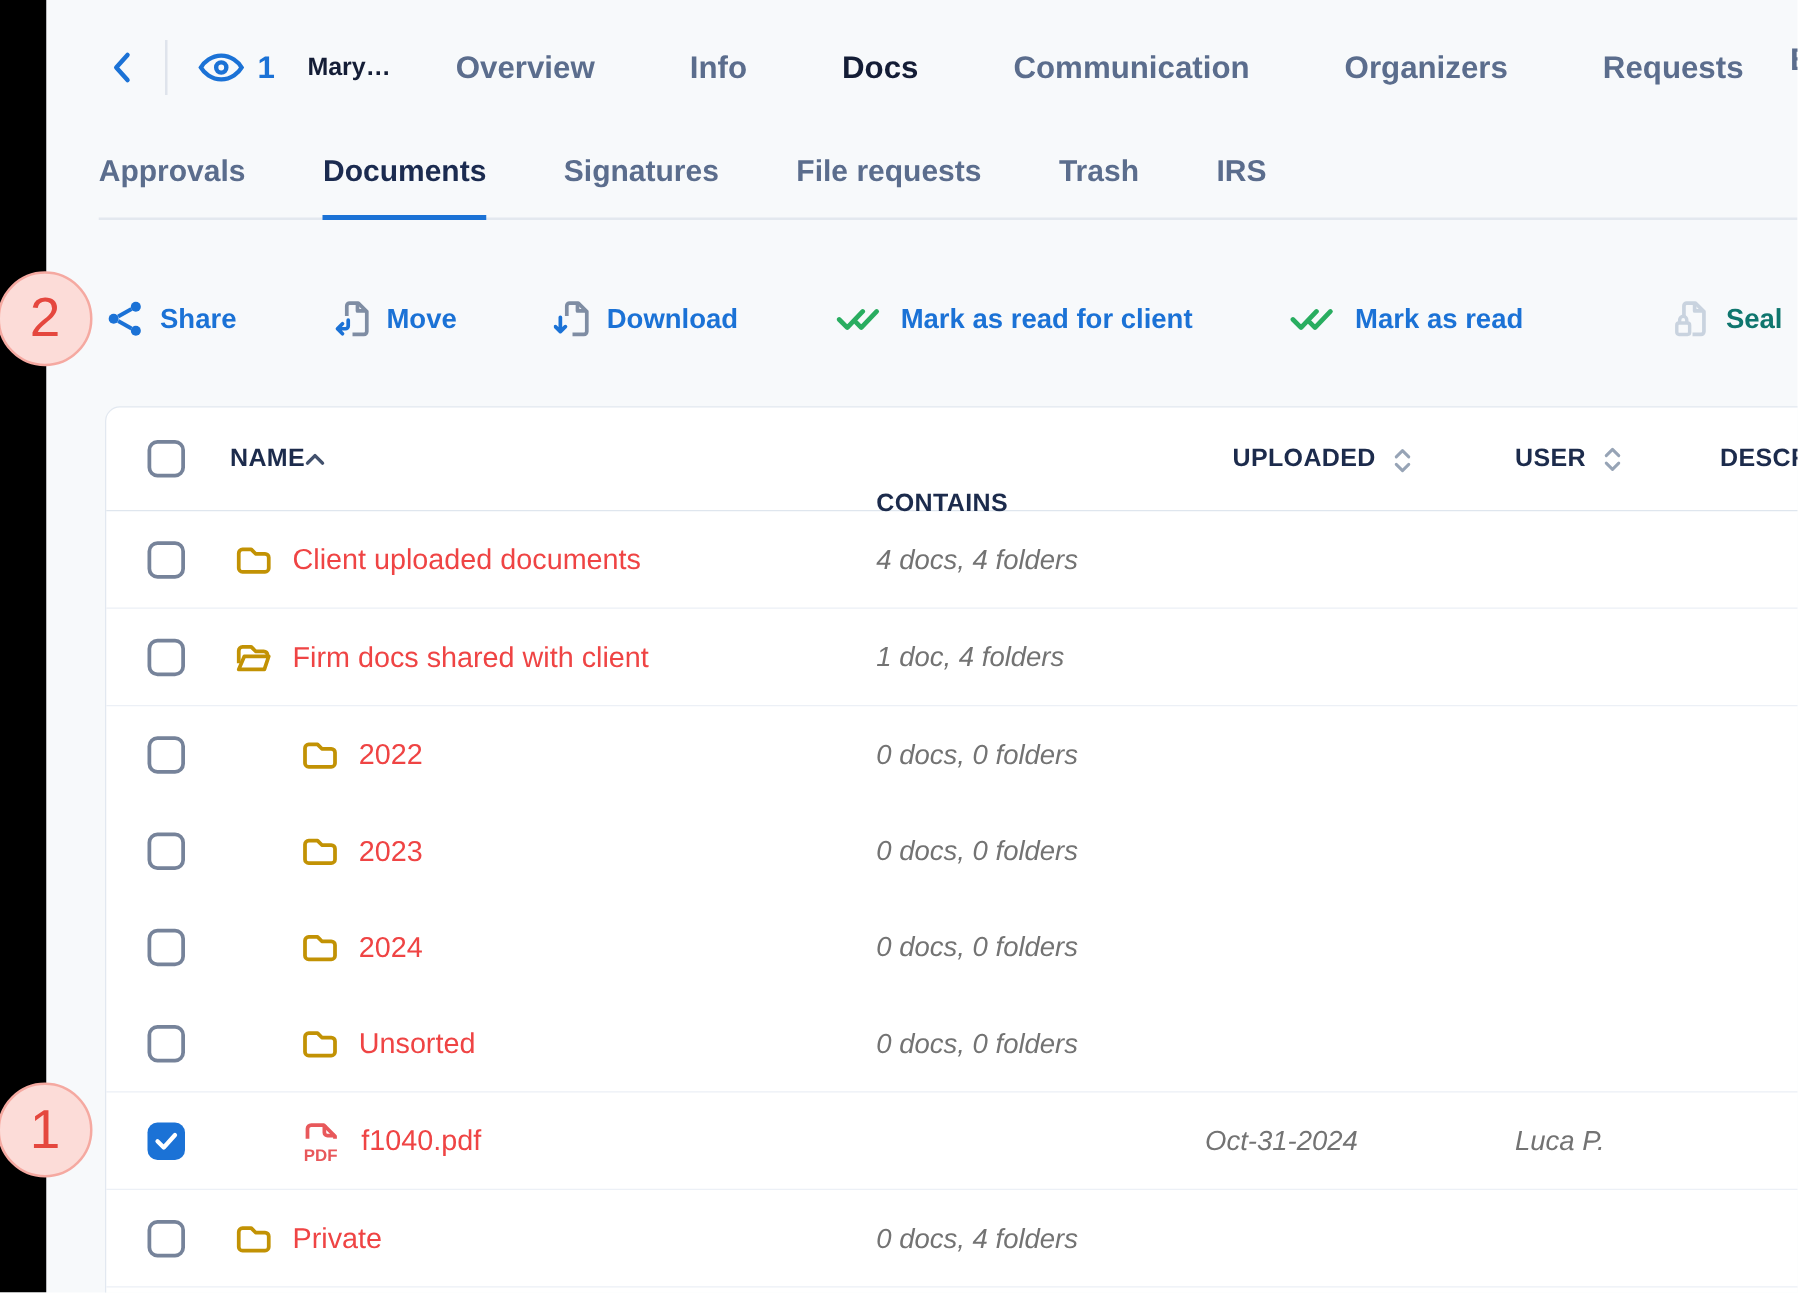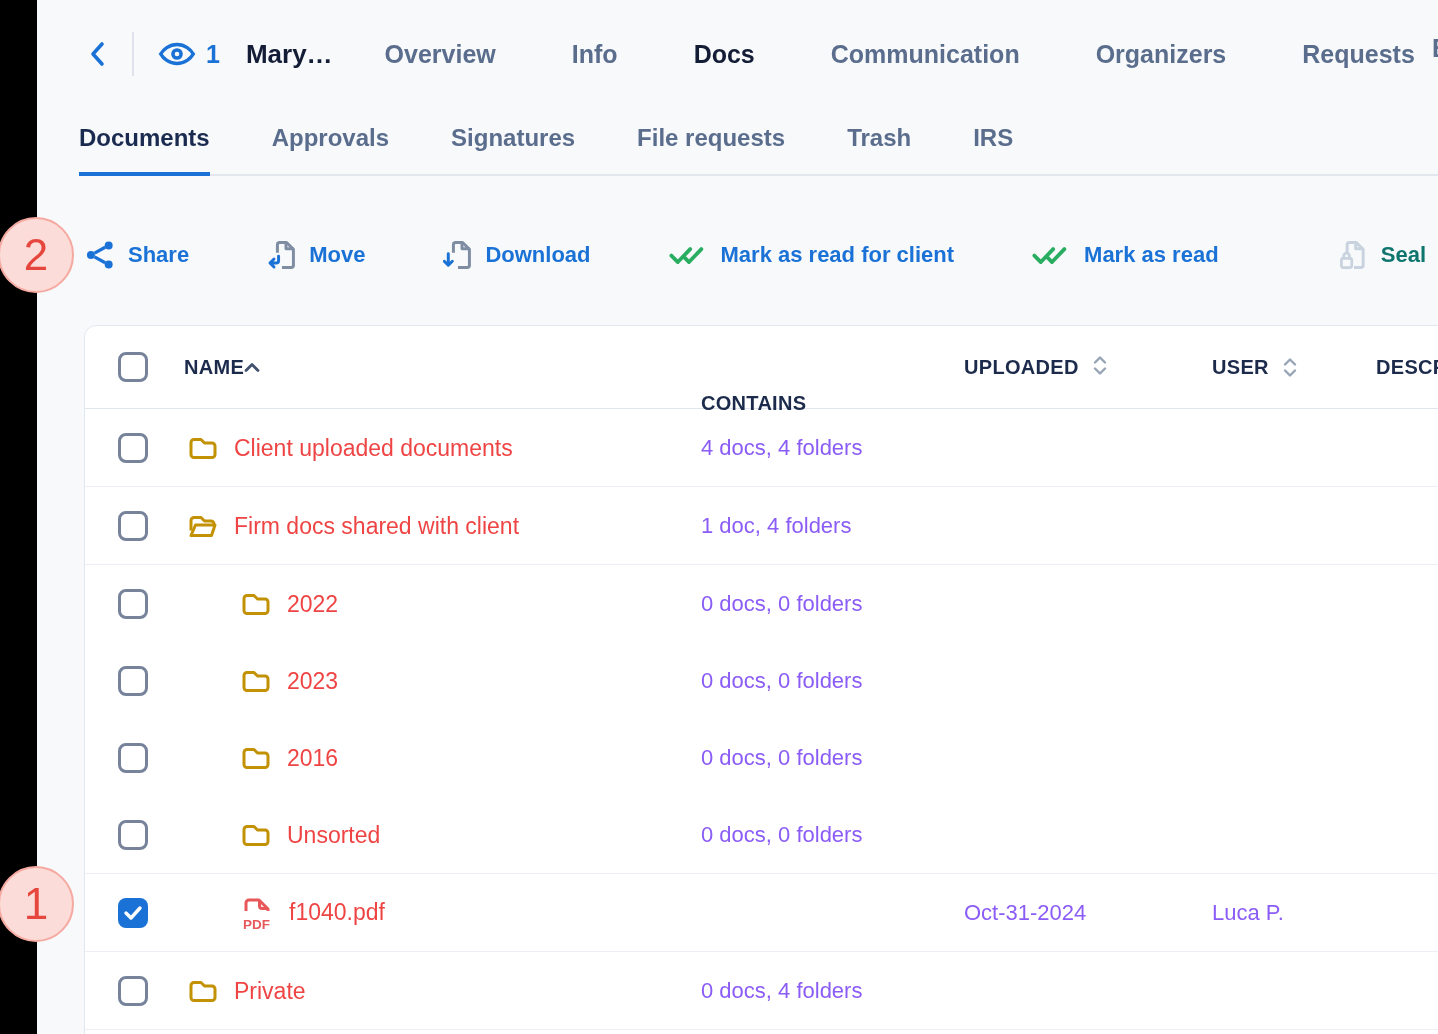--- a/index.html
+++ b/index.html
@@ -9,21 +9,21 @@
     -webkit-font-smoothing:antialiased;
   }
   .left-strip{position:absolute;left:0;top:0;width:37px;height:1034px;background:#000;z-index:4;}
 
   
   .top-nav{position:absolute;left:88px;top:30px;height:48px;display:flex;align-items:center;z-index:2;}
   .back-btn{display:flex;align-items:center;cursor:pointer;}
   .nav-divider{width:2px;height:44px;background:#dfe4ec;margin:0 24px;}
   .eye-group{display:flex;align-items:center;gap:10px;margin-right:26px;}
   .eye-count{color:#1b72d6;font-size:25px;font-weight:700;}
-  .client-name{color:#141d36;font-size:26px;font-weight:700;margin-right:52px;white-space:nowrap;}
+  .client-name{color:#141d36;font-size:20px;font-weight:700;margin-right:52px;white-space:nowrap;}
   .nav-tabs{display:flex;gap:76px;}
   .nav-tab{font-size:25px;font-weight:700;color:#5b6d8d;white-space:nowrap;cursor:pointer;}
   .nav-tab.active{color:#141d36;}
   .nav-tab-partial{position:absolute;left:1432px;top:34px;font-size:25px;font-weight:700;color:#5b6d8d;white-space:nowrap;}
 
   
   .doc-tabs{position:absolute;left:79px;top:124px;display:flex;gap:62px;z-index:2;}
   .doc-tab{font-size:24px;font-weight:700;color:#5b6d8d;padding-bottom:20px;border-bottom:4px solid transparent;white-space:nowrap;cursor:pointer;}
   .doc-tab.active{color:#1b2b50;border-bottom-color:#1b72d6;}
   .tabs-line{position:absolute;left:79px;right:0;top:174px;height:2px;background:#e3e8ef;z-index:1;}
@@ -39,28 +39,28 @@
   .card{position:absolute;left:84px;top:325px;width:1600px;height:760px;background:#fff;
         border:1px solid #e2e8f0;border-radius:12px 12px 0 0;z-index:2;}
   .thead{position:relative;height:82px;border-bottom:1px solid #dfe6ee;}
   .trow{position:relative;height:77px;}
   .trow.bordered{border-bottom:1px solid #ecf0f6;}
   .cell{position:absolute;top:50%;transform:translateY(-50%);white-space:nowrap;}
   .cell-check{left:33px;}
   .hname{left:99px;display:flex;align-items:center;}
   .hlabel{font-size:20px;font-weight:700;color:#1c2b4c;letter-spacing:.3px;}
   .hcontains{left:616px;margin-top:36px;}
-  .huploaded{left:879px;display:flex;align-items:flex-start;gap:14px;}
+  .huploaded{left:901px;display:flex;align-items:flex-end;gap:14px;}
   .huser{left:1127px;display:flex;align-items:center;gap:14px;}
   .hdesc{left:1291px;}
   .name-cell{display:flex;align-items:center;gap:16px;}
   .lvl0 .name-cell{left:103px;}
   .lvl1 .name-cell{left:156px;}
   .row-link{font-size:23px;color:#ef4444;text-decoration:none;cursor:pointer;}
-  .txt{font-size:22px;color:#8b5cf6;}
+  .txt{font-size:22px;color:#737373;font-style:italic;}
   .c-contains{left:616px;}
   .c-uploaded{left:879px;}
   .c-user{left:1127px;}
 
   
   .cb{width:30px;height:30px;border:3px solid #76839a;border-radius:8px;background:#fff;box-sizing:border-box;cursor:pointer;display:block;}
   .cb.checked{border:none;background:#1b72d6;display:flex;align-items:center;justify-content:center;}
 
   
   .ann{position:absolute;width:72px;height:72px;border-radius:50%;background:#fcdcd8;border:2px solid #f5a9a1;
@@ -103,22 +103,22 @@
     <span class="nav-tab active">Docs</span>
     <span class="nav-tab">Communication</span>
     <span class="nav-tab">Organizers</span>
     <span class="nav-tab">Requests</span>
   </span>
 </div>
 <span class="nav-tab-partial">Billing</span>
 
 <div class="tabs-line"></div>
 <div class="doc-tabs">
+  <span class="doc-tab">Approvals</span>
   <span class="doc-tab active">Documents</span>
-  <span class="doc-tab">Approvals</span>
   <span class="doc-tab">Signatures</span>
   <span class="doc-tab">File requests</span>
   <span class="doc-tab">Trash</span>
   <span class="doc-tab">IRS</span>
 </div>
 
 <div class="toolbar">
   <span class="tool-btn">
     <svg width="32" height="32" viewBox="0 0 24 24">
       <circle cx="18.5" cy="4.8" r="3" fill="#1b72d6"></circle>
@@ -262,21 +262,21 @@
   </div>
 
   <div class="trow lvl1">
     <span class="cell cell-check">
         <span class="cb"></span>
       </span>
     <span class="cell name-cell">
       <svg width="30" height="26" viewBox="0 0 30 26">
         <path d="M3 8 a3 3 0 0 1 3-3 h7 l3.5 3.5 H24 a3 3 0 0 1 3 3 V20 a3 3 0 0 1-3 3 H6 a3 3 0 0 1-3-3 Z" fill="none" stroke="#c29204" stroke-width="3" stroke-linejoin="round"></path>
       </svg>
-      <span class="row-link">2016</span>
+      <span class="row-link">2024</span>
     </span>
     <span class="cell c-contains txt">0 docs, 0 folders</span>
     <span class="cell c-uploaded txt"></span>
     <span class="cell c-user txt"></span>
   </div>
 
   <div class="trow bordered lvl1">
     <span class="cell cell-check">
         <span class="cb"></span>
       </span>

